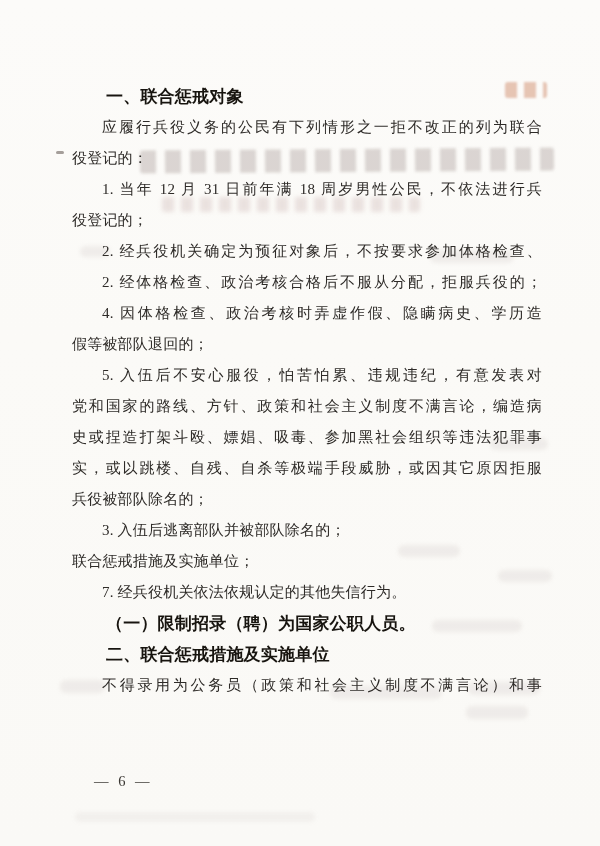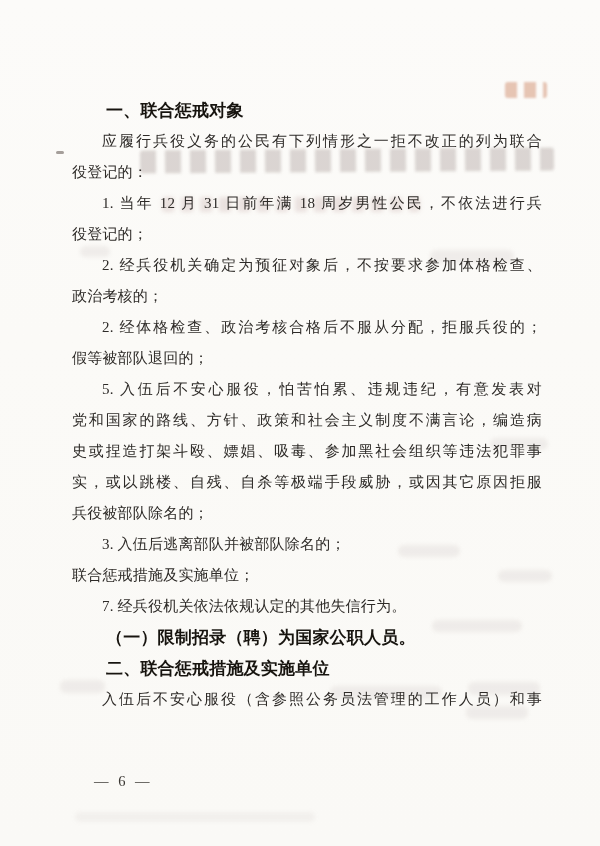--- a/index.html
+++ b/index.html
@@ -15,21 +15,20 @@
     background-image: linear-gradient(180deg, #fcfbf9 0%, #fbfaf7 40%, #faf9f6 100%);
     overflow: hidden;
     font-family: "Liberation Serif", "DejaVu Serif", serif;
     color: #2e2b28;
   }
   .content {
     position: absolute;
     left: 72px;
     top: 81px;
     width: 470px;
-    margin-top: 14px;
   }
   .line {
     height: 31px;
     line-height: 31px;
     font-size: 15px;
     letter-spacing: 0.2px;
     white-space: normal;
   }
   .line.indent { text-indent: 2em; }
   .line.fill {
@@ -114,30 +113,30 @@
   </div>
 
   <div class="content">
 
   <div class="line bold indent">一、联合惩戒对象</div>
       <div class="line fill indent">应履行兵役义务的公民有下列情形之一拒不改正的列为联合</div>
       <div class="line">役登记的：</div>
       <div class="line fill indent">1. 当年 12 月 31 日前年满 18 周岁男性公民，不依法进行兵</div>
       <div class="line">役登记的；</div>
       <div class="line fill indent">2. 经兵役机关确定为预征对象后，不按要求参加体格检查、</div>
-      <div class="line">政治考核的；</div>
       <div class="line fill indent">2. 经体格检查、政治考核合格后不服从分配，拒服兵役的；</div>
+      <div class="line fill indent">4. 因体格检查、政治考核时弄虚作假、隐瞒病史、学历造</div>
       <div class="line">假等被部队退回的；</div>
       <div class="line fill indent">5. 入伍后不安心服役，怕苦怕累、违规违纪，有意发表对</div>
       <div class="line fill">党和国家的路线、方针、政策和社会主义制度不满言论，编造病</div>
       <div class="line fill">史或捏造打架斗殴、嫖娼、吸毒、参加黑社会组织等违法犯罪事</div>
       <div class="line fill">实，或以跳楼、自残、自杀等极端手段威胁，或因其它原因拒服</div>
       <div class="line">兵役被部队除名的；</div>
       <div class="line indent">3. 入伍后逃离部队并被部队除名的；</div>
       <div class="line">联合惩戒措施及实施单位；</div>
       <div class="line indent">7. 经兵役机关依法依规认定的其他失信行为。</div>
       <div class="line bold indent">（一）限制招录（聘）为国家公职人员。</div>
       <div class="line bold indent">二、联合惩戒措施及实施单位</div>
-      <div class="line fill indent">入伍后不安心服役（含参照公务员法管理的工作人员）和事</div>
+      <div class="line fill indent">不得录用为公务员（政策和社会主义制度不满言论）和事</div>
     </div>
 
   <div class="page-number">— 6 —</div>
 </div>
 
 </body></html>

